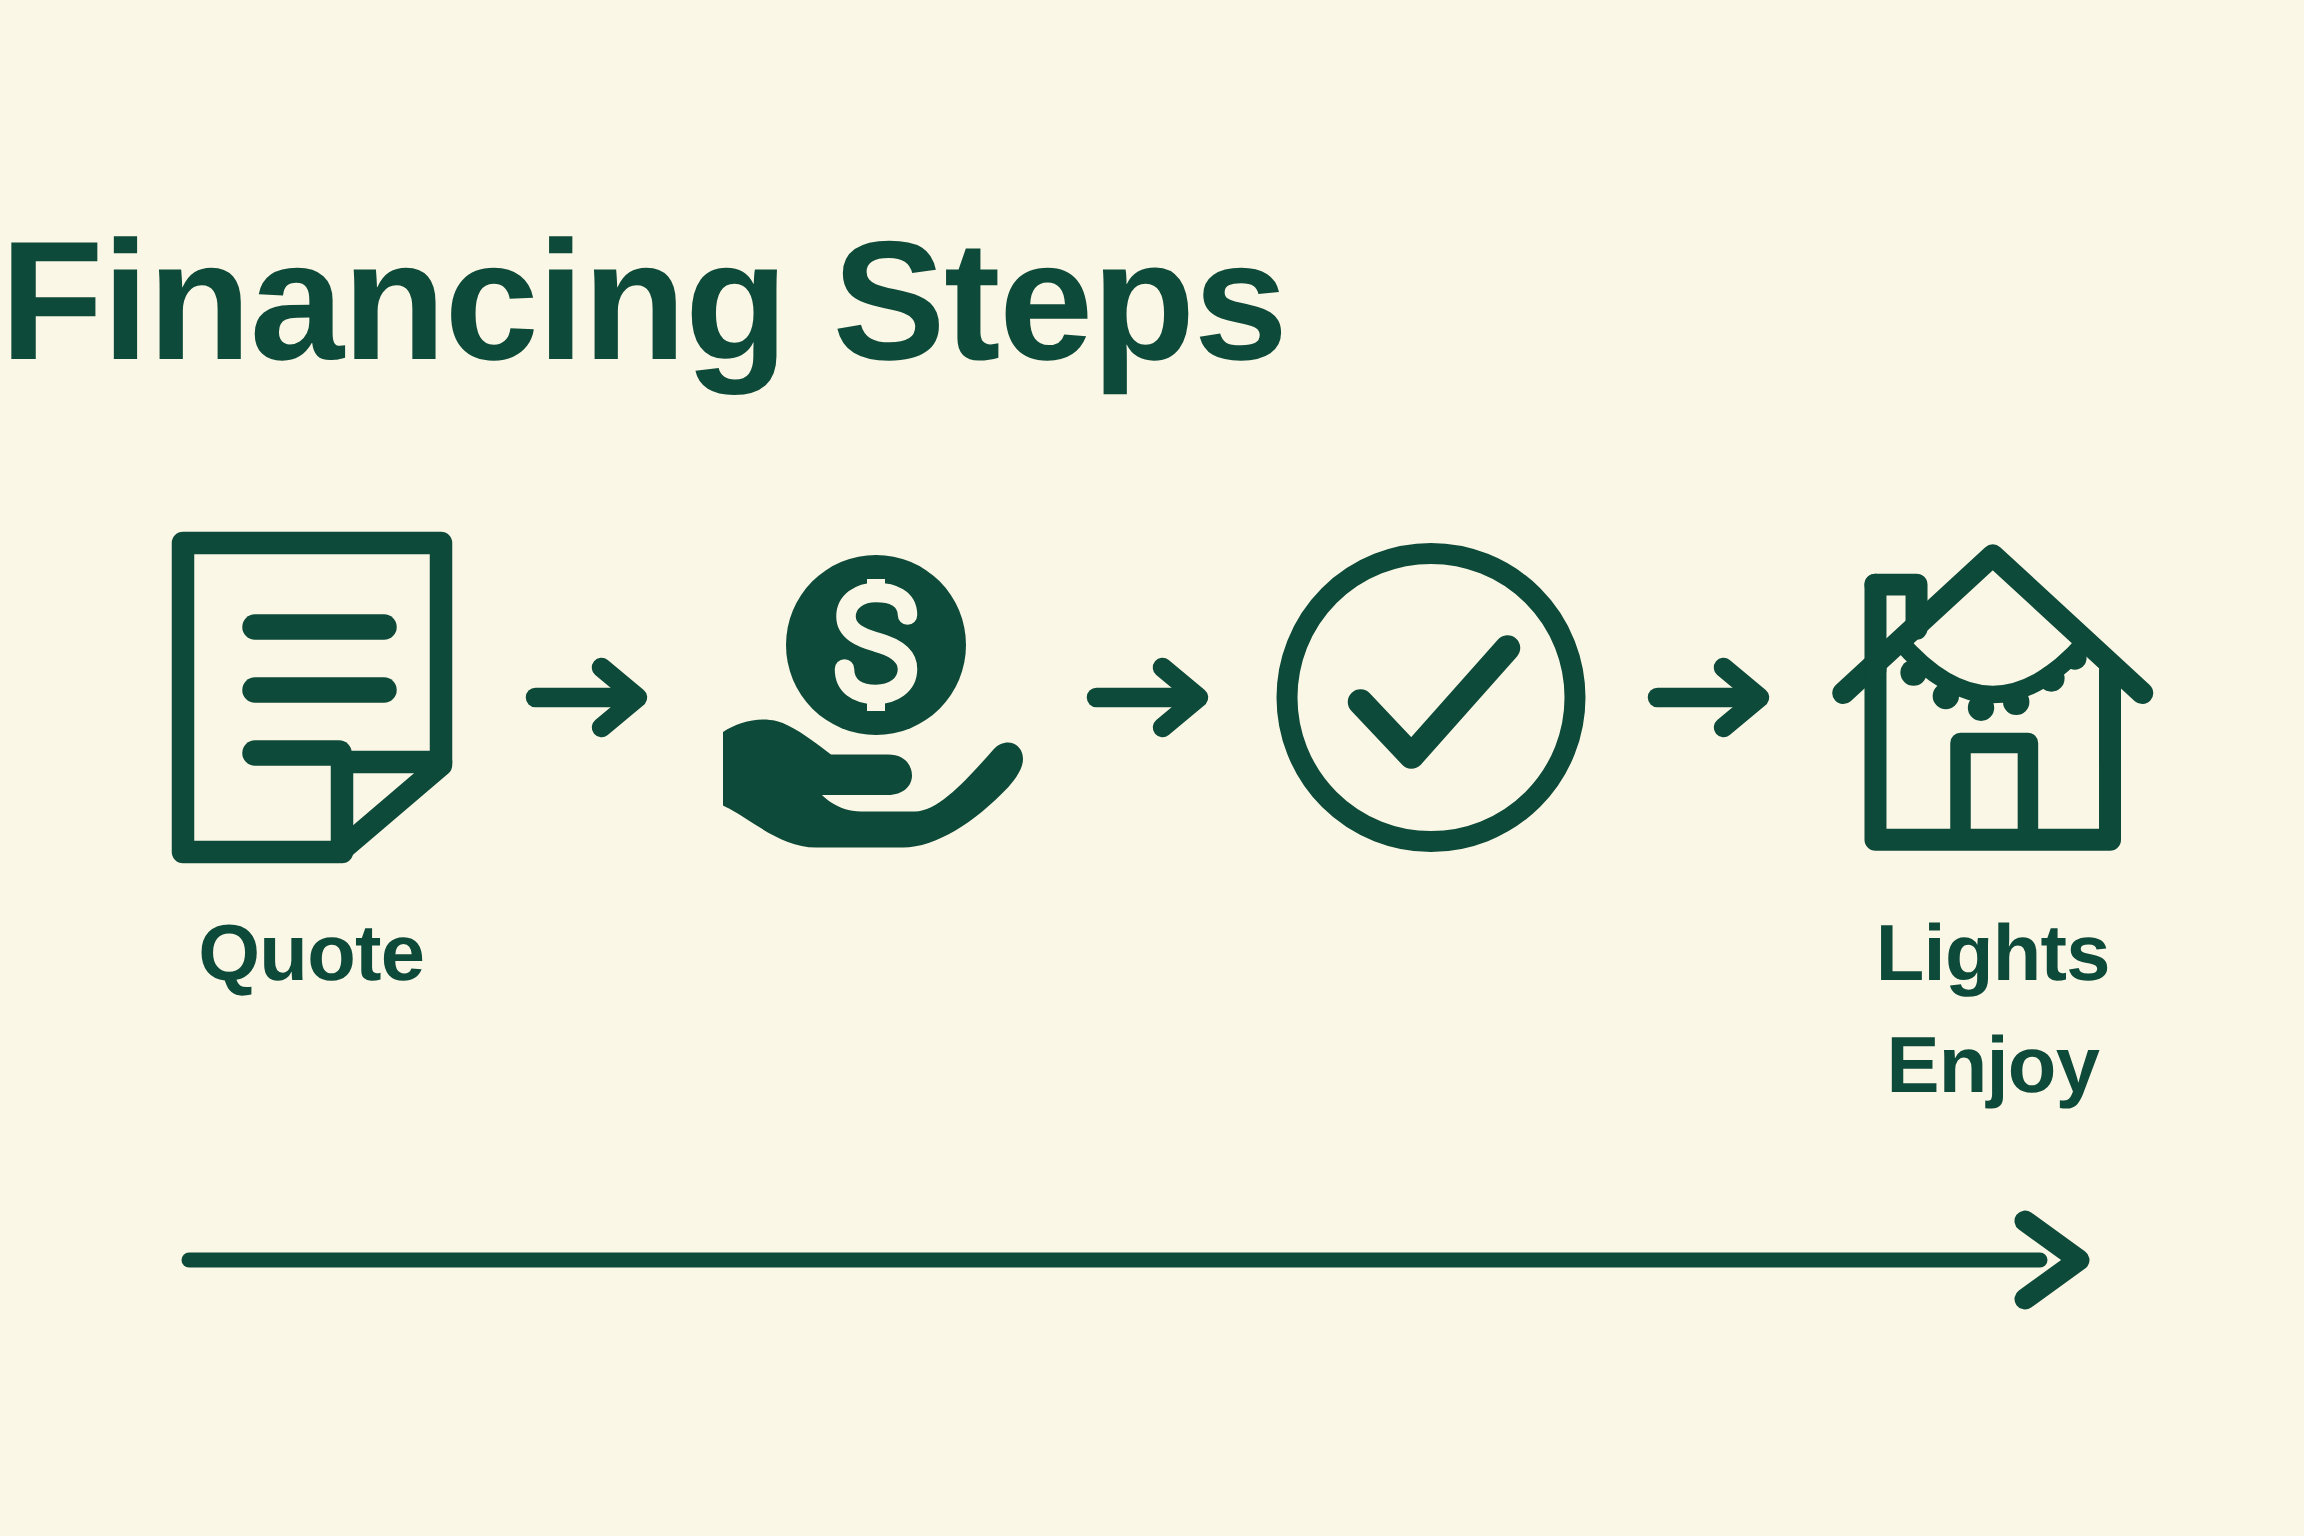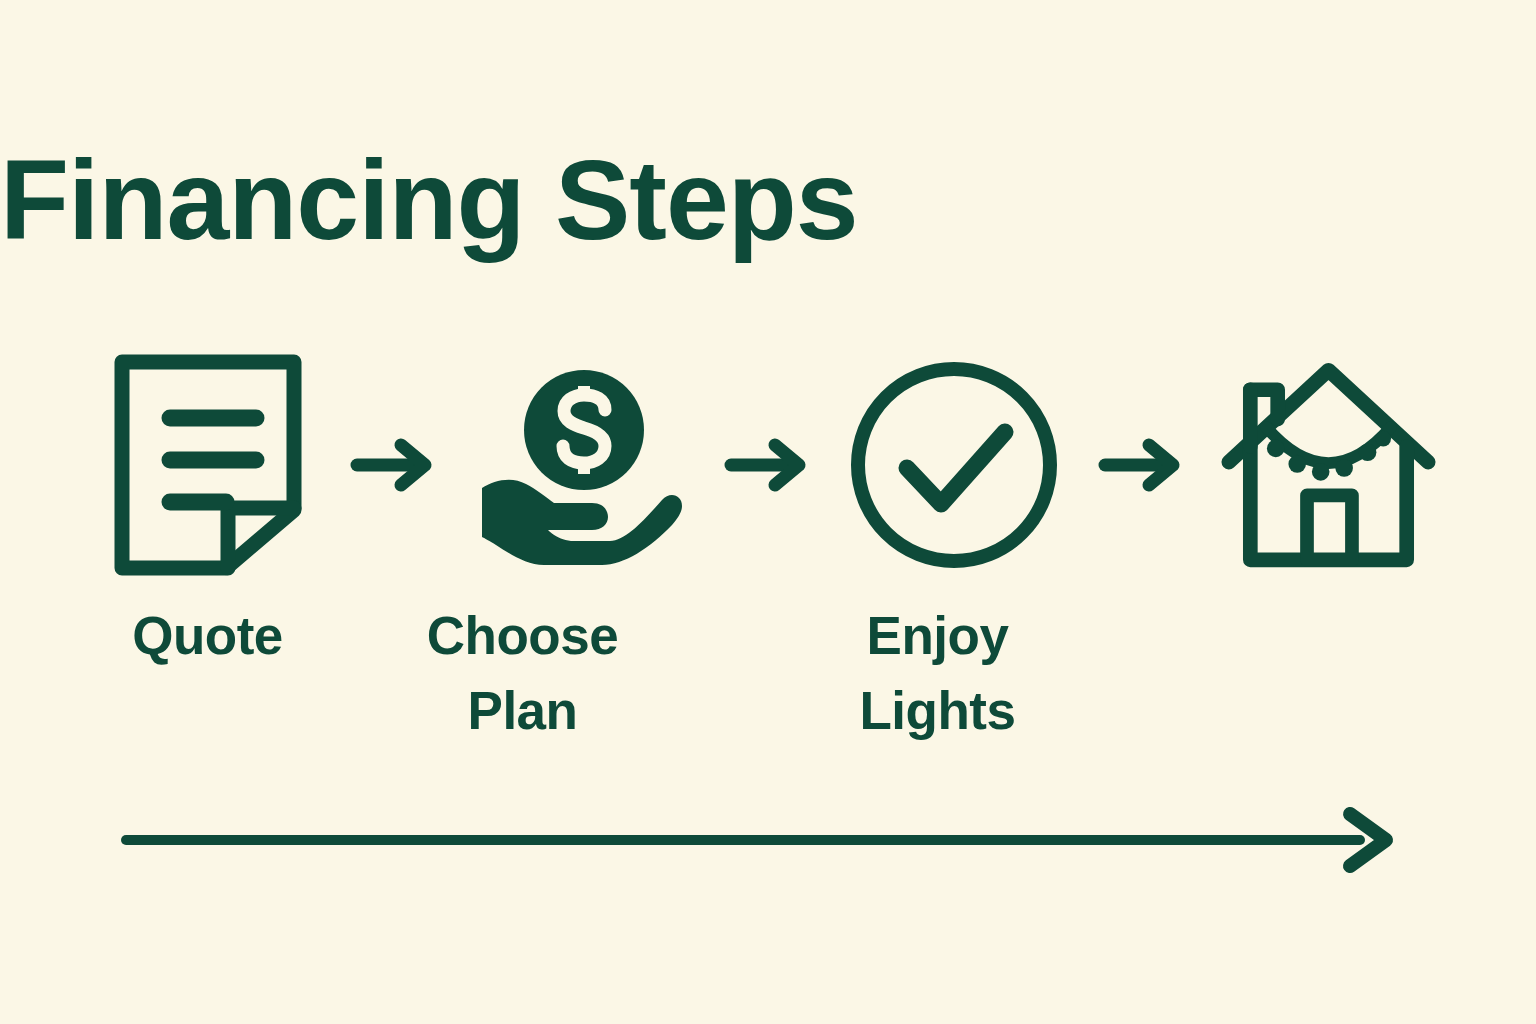--- a/index.html
+++ b/index.html
@@ -60,21 +60,21 @@
     justify-content: center;
     flex: 0 0 auto;
   }
   .labels-row {
     position: absolute;
     left: 100px;
     top: 598px;
     width: 1336px;
     display: flex;
     align-items: flex-start;
-    justify-content: flex-start;
+    justify-content: space-between;
   }
   .label {
     width: 215px;
     flex: 0 0 auto;
     text-align: center;
     font-size: 53px;
     font-weight: 700;
     color: #0E4A39;
     line-height: 1.42;
     letter-spacing: -0.5px;
@@ -173,26 +173,25 @@
         </g>
         <rect x="88" y="146" width="46" height="66" fill="none" stroke="#0E4A39" stroke-width="14" stroke-linejoin="round"></rect>
       </svg>
     </div>
 
   </div>
 
   <div class="labels-row">
     <div class="label">Quote</div>
     <div class="label-gap"></div>
-    <div class="label">Choose Plan</div>
     <div class="label-gap"></div>
     <div class="label-gap"></div>
     <div class="label">
+      <div>Lights</div>
       <div>Enjoy</div>
-      <div>Lights</div>
     </div>
   </div>
 
   <div class="timeline">
     <svg width="1300" height="80" viewBox="0 0 1300 80">
       <line x1="16" y1="40" x2="1250" y2="40" stroke="#0E4A39" stroke-width="10" stroke-linecap="round"></line>
       <polyline points="1240,14 1276,40 1240,66" fill="none" stroke="#0E4A39" stroke-width="14" stroke-linecap="round" stroke-linejoin="round"></polyline>
     </svg>
   </div>
 

